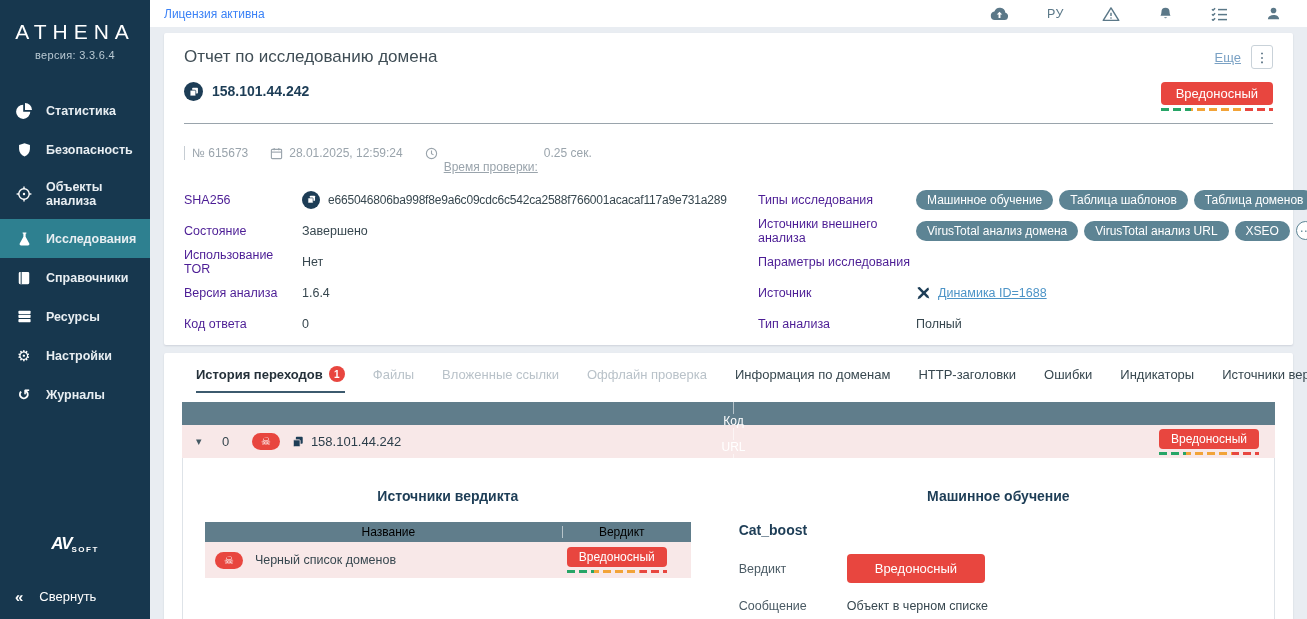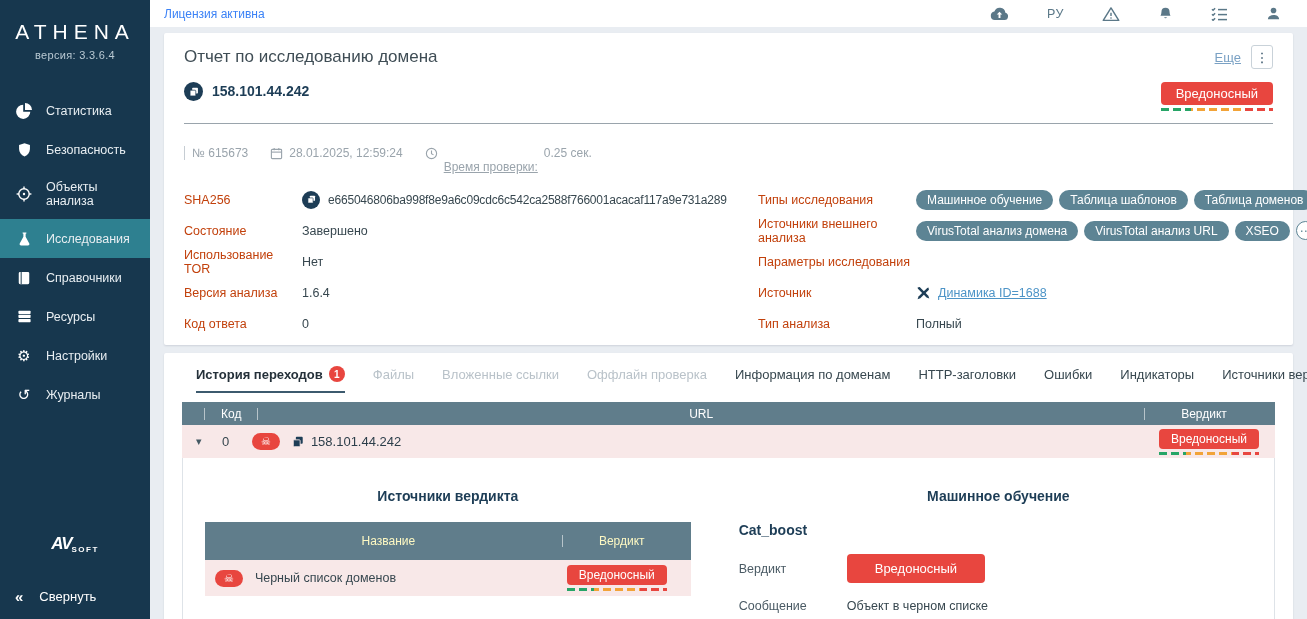--- a/index.html
+++ b/index.html
@@ -9,21 +9,21 @@
     font-family:"Liberation Sans","DejaVu Sans",sans-serif;
     background:#e9edf2; color:#37474f;
   }
   .app { display:flex; width:100%; height:100%; }
 
   
   .sidebar { width:150px; background:#17374e; color:#dfe7ec; display:flex; flex-direction:column; flex-shrink:0; }
   .logo-block { padding:20px 6px 16px; text-align:center; }
   .logo { font-size:21px; letter-spacing:6px; color:#fff; font-weight:400; }
   .version { font-size:11px; color:#b9c9d3; margin-top:5px; letter-spacing:.3px; }
-  .nav { margin-top:14px; }
+  .nav { margin-top:14px;font-weight:bold; }
   .nav-item { display:flex; align-items:center; gap:13px; padding:11px 15px; font-size:12.5px; color:#e8eef2; cursor:pointer; }
   .nav-item.active { background:#2e8090; }
   .nav-icon { width:18px; height:17px; display:inline-flex; align-items:center; justify-content:center; color:#fff; flex-shrink:0; font-style:normal; }
   .nav-icon svg { display:block; }
   .glyph-icon { font-size:15px; line-height:1; color:#fff; }
   .sidebar-footer { margin-top:auto; }
   .av-logo { text-align:center; color:#fff; margin-bottom:22px; font-weight:700; }
   .av-main { font-size:17px; font-style:italic; letter-spacing:-1px; }
   .av-sub { font-size:8px; letter-spacing:1.5px; vertical-align:bottom; }
   .collapse-btn { display:flex; align-items:center; gap:16px; padding:12px 15px 14px; font-size:13px; color:#fff; cursor:pointer; }
@@ -60,58 +60,58 @@
   .meta-row { display:flex; align-items:center; gap:22px; padding:8px 0 2px; font-size:12px; color:#9aa4ac; }
   .meta-num { border-left:1px solid #c6cdd3; padding-left:7px; }
   .meta-item { display:flex; align-items:center; gap:6px; }
   .meta-item svg { color:#9aa4ac; }
   .u-link { text-decoration:underline; cursor:pointer;margin-top:28px; }
 
   .details { display:flex; margin-top:8px; }
   .d-left { width:574px; flex-shrink:0; }
   .d-right { flex:1; min-width:0; }
   .d-row { display:flex; align-items:center; min-height:31px; font-size:12.5px; }
-  .d-label { width:118px; flex-shrink:0; color:#c2410c; }
+  .d-label { width:118px; flex-shrink:0; color:#4c1d95; }
   .d-right .d-label { width:158px; }
   .d-value { color:#37474f; display:flex; align-items:center; gap:8px; min-height:20px; }
   .hash { font-size:12px; letter-spacing:-.2px; }
   .copy-circle.sm { width:18px; height:18px; margin-right:0; }
   .pills { display:flex; gap:6px; align-items:center; }
   .pill { background:#5d8494; color:#fff; font-size:12px; padding:3px 11px; border-radius:11px; white-space:nowrap; }
   .pill-more { width:19px; height:19px; border-radius:50%; border:1px solid #5d8494; color:#5d8494; background:#fff; display:inline-flex; align-items:center; justify-content:center; font-size:12px; line-height:1; cursor:pointer; }
   .source-link { color:#4d94c7; text-decoration:underline; font-size:12.5px; cursor:pointer; }
   .tools-icon { display:inline-flex; color:#1d3d56; }
 
   
   .tabs-card { height:289px; padding:13px 18px 0; display:flex; flex-direction:column; }
   .tabs { display:flex; gap:28px; align-items:flex-end; font-size:13px; padding:0 14px; }
   .tab { color:#37474f; font-weight:500; padding-bottom:9px; display:flex; gap:6px; align-items:center; border-bottom:2px solid transparent; cursor:pointer; white-space:nowrap; }
   .tab.active { color:#25313a; font-weight:700; border-bottom-color:#3c5a6e; }
   .tab.disabled { color:#b9c2c9; cursor:default; }
   .tab-badge { background:#e8463f; color:#fff; border-radius:50%; min-width:16px; height:16px; font-size:10px; font-weight:700; display:inline-flex; align-items:center; justify-content:center; }
 
   .htable { margin-top:9px; }
-  .thead { display:flex; align-items:center; background:#607d8b; color:#fff; font-size:12px; height:23px; padding:0 12px 0 22px; }
+  .thead { display:flex; align-items:center; background:#607d8b; color:#fff; font-size:12px; height:23px; padding:0 12px 0 22px;flex-direction:column; }
   .pipe { width:1px; height:12px; background:rgba(255,255,255,.55); display:inline-block; flex-shrink:0; }
   .th-code { margin:0 16px; }
   .th-url { flex:1; text-align:center; }
   .th-verdict { width:118px; text-align:center; }
   .trow { display:flex; align-items:center; background:#f8e8e8; min-height:33px; padding:0 14px; font-size:13px; }
   .caret { color:#455a64; font-size:11px; width:26px; cursor:pointer; }
   .row-code { width:30px; color:#37474f; }
   .skull-badge { background:#e8463f; color:#fff; border-radius:9px; padding:1px 9px; font-size:11px; line-height:15px; margin-right:12px; }
   .copy-plain { color:#1d3d56; display:inline-flex; margin-right:7px; cursor:pointer; }
   .row-url { color:#2c3e4a; }
   .trow .verdict-wrap { margin-right:2px; }
   .badge-sm { display:inline-block; background:#e8463f; color:#fff; font-size:12px; padding:3px 12px; border-radius:4px; text-align:center; }
 
   .expand-panel { border:1px solid #dee3e8; border-top:none; padding:16px 16px 20px; display:flex; }
   .vs-col { width:47%; padding:0 6px; flex-shrink:0; }
   .sec-title { font-size:14px; font-weight:700; color:#1d3d56; text-align:center; margin:14px 0 18px; }
-  .sthead { display:flex; align-items:center; background:#607d8b; color:#fef9c3; font-size:12px; height:38px; padding:0 10px; }
+  .sthead { display:flex; align-items:center; background:#607d8b; color:#000000; font-size:12px; height:20px; padding:0 10px; }
   .st-name { flex:1; text-align:center; }
   .st-verdict { width:118px; text-align:center; }
   .strow { display:flex; align-items:center; background:#f8e8e8; min-height:36px; padding:0 10px; font-size:12.5px; }
   .st-name-cell { flex:1; display:flex; align-items:center; color:#37474f; }
   .st-verdict-cell { width:128px; display:flex; flex-direction:column; align-items:center; }
   .ml-col { flex:1; min-width:0; padding-left:42px; }
   .ml-model { font-size:14px; font-weight:700; color:#1d3d56; margin:16px 0 16px; }
   .ml-row { display:flex; align-items:center; margin-bottom:16px; font-size:12.5px; color:#37474f; }
   .ml-label { width:108px; color:#4a5a64; flex-shrink:0; }
   .badge-btn { display:inline-block; background:#e8463f; color:#fff; font-size:13px; padding:7px 28px; border-radius:4px; }

